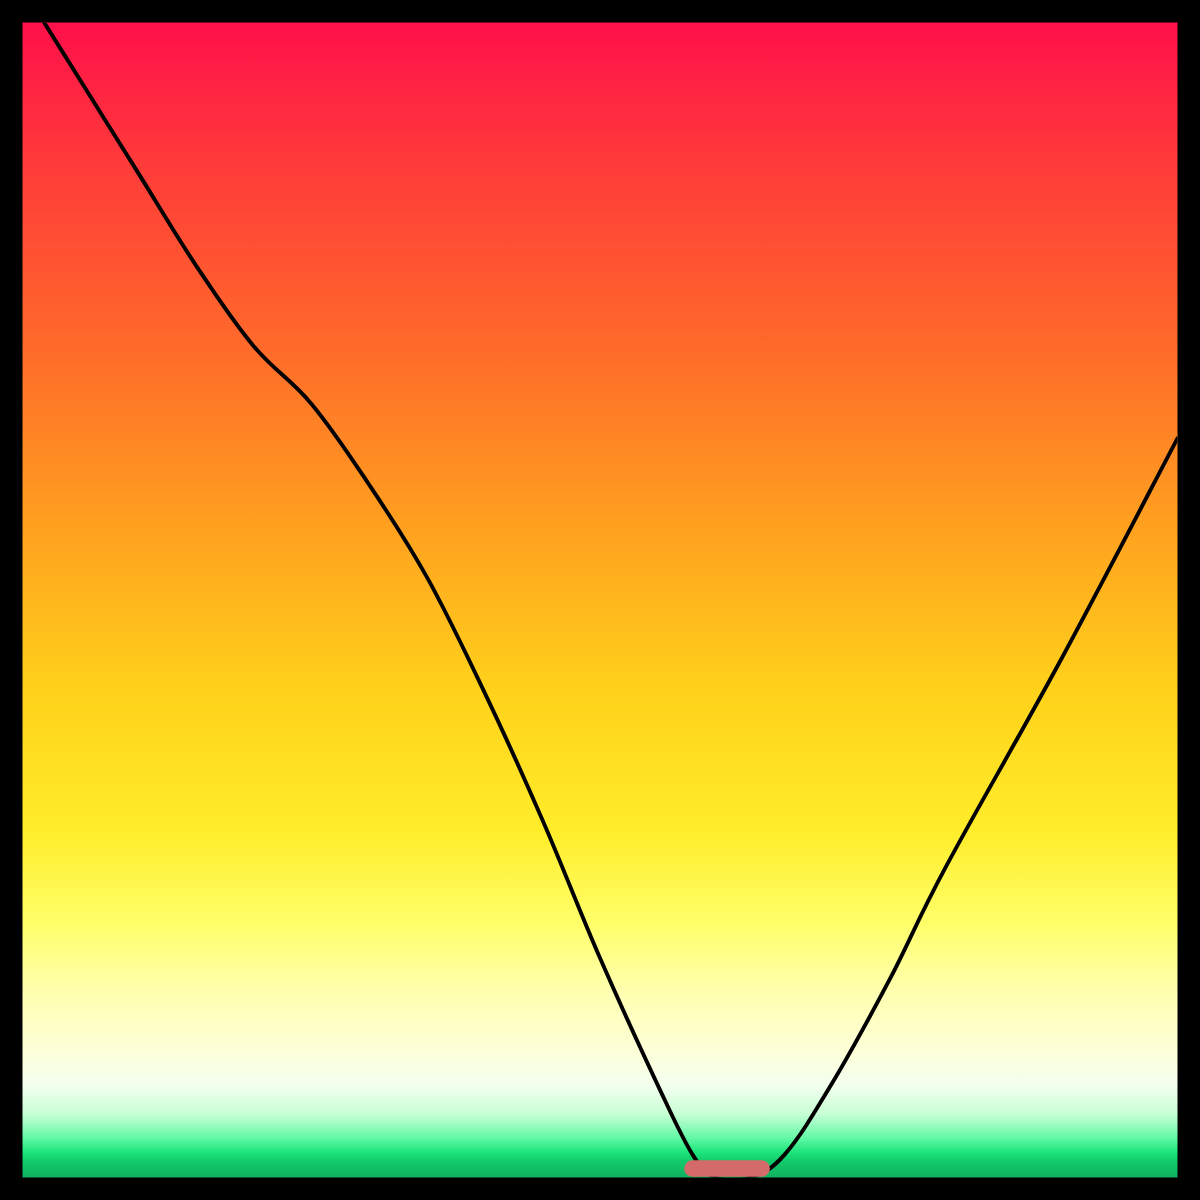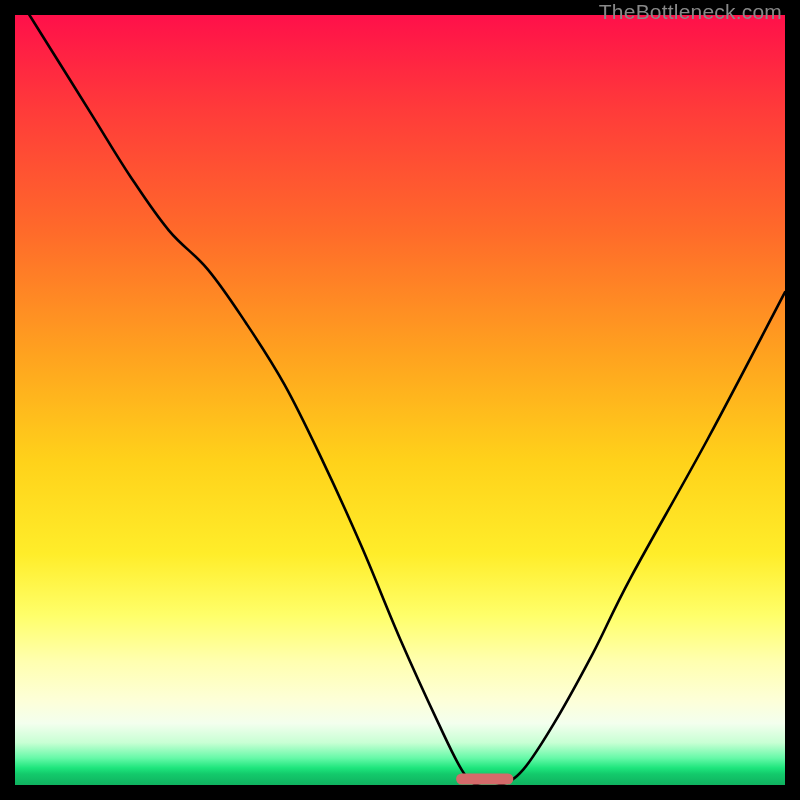--- a/index.html
+++ b/index.html
@@ -62,14 +62,13 @@
 
 <div class="frame">
 
   <div class="plot-area">
     <svg viewBox="0 0 770 770" preserveAspectRatio="none">
       <path id="curve-path" fill="none" stroke="#000" stroke-width="2.6" stroke-linejoin="round" stroke-linecap="round" d="M0.0 -23.1 C6.9 -12.0 24.6 16.3 38.5 38.5 C52.4 60.7 63.1 77.9 77.0 100.1 C90.9 122.3 101.6 140.9 115.5 161.7 C129.4 182.5 140.1 199.0 154.0 215.6 C167.9 232.2 178.6 237.5 192.5 254.1 C206.4 270.7 217.1 287.2 231.0 308.0 C244.9 328.8 255.6 344.7 269.5 369.6 C283.4 394.5 294.1 417.5 308.0 446.6 C321.9 475.7 332.6 499.4 346.5 531.3 C360.4 563.2 371.1 591.8 385.0 623.7 C398.9 655.6 412.4 684.8 423.5 708.4 C434.6 732.0 439.7 743.5 446.6 754.6 C453.5 765.7 455.1 767.2 462.0 770.0 C468.9 772.8 476.8 772.8 485.1 770.0 C493.4 767.2 498.5 765.7 508.2 754.6 C517.9 743.5 526.5 729.2 539.0 708.4 C551.5 687.6 563.6 665.4 577.5 639.1 C591.4 612.8 595.2 600.9 616.0 562.1 C636.8 523.3 665.3 474.8 693.0 423.5 C720.7 372.2 756.1 303.5 770.0 277.2 "></path>
       <path id="marker-path" fill="none" stroke="#d46a6a" stroke-width="11" stroke-linecap="round" d="M446.6 764 L492.8 764"></path>
     </svg>
   </div>
 
-  <div class="watermark">TheBottleneck.com</div>
 </div>
 
 </body></html>

